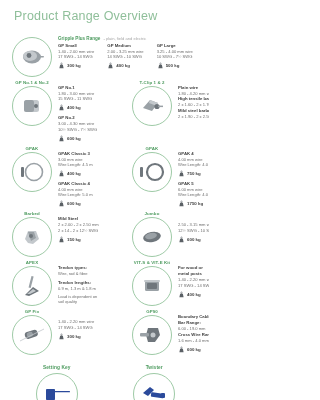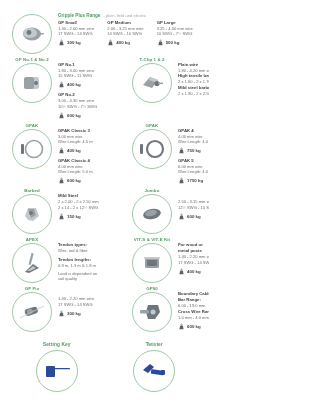--- a/index.html
+++ b/index.html
@@ -112,20 +112,21 @@
   .bottom-pair { display: flex; padding: 8px 0 0 0; }
   .bottom-item { width: 100px; display: flex; flex-direction: column; align-items: center; }
   .bottom-item .cat-label { font-size: 4.8px; margin-bottom: 2px; }
   .bottom-item .circle { width: 42px; height: 42px; }
 </style>
 </head>
 <body>
 
 <div class="page">
 
+  <div class="page-title">Product Range Overview</div>
 
   <div class="content">
 
     <div class="section">
       <div class="col col-full">
         <div class="icon-wrap">
           <div class="cat-label"></div>
           <div class="circle">
             <svg width="26" height="20" viewBox="0 0 26 20">
               <ellipse cx="13" cy="10" rx="9" ry="6.5" class="grey-m"></ellipse>

